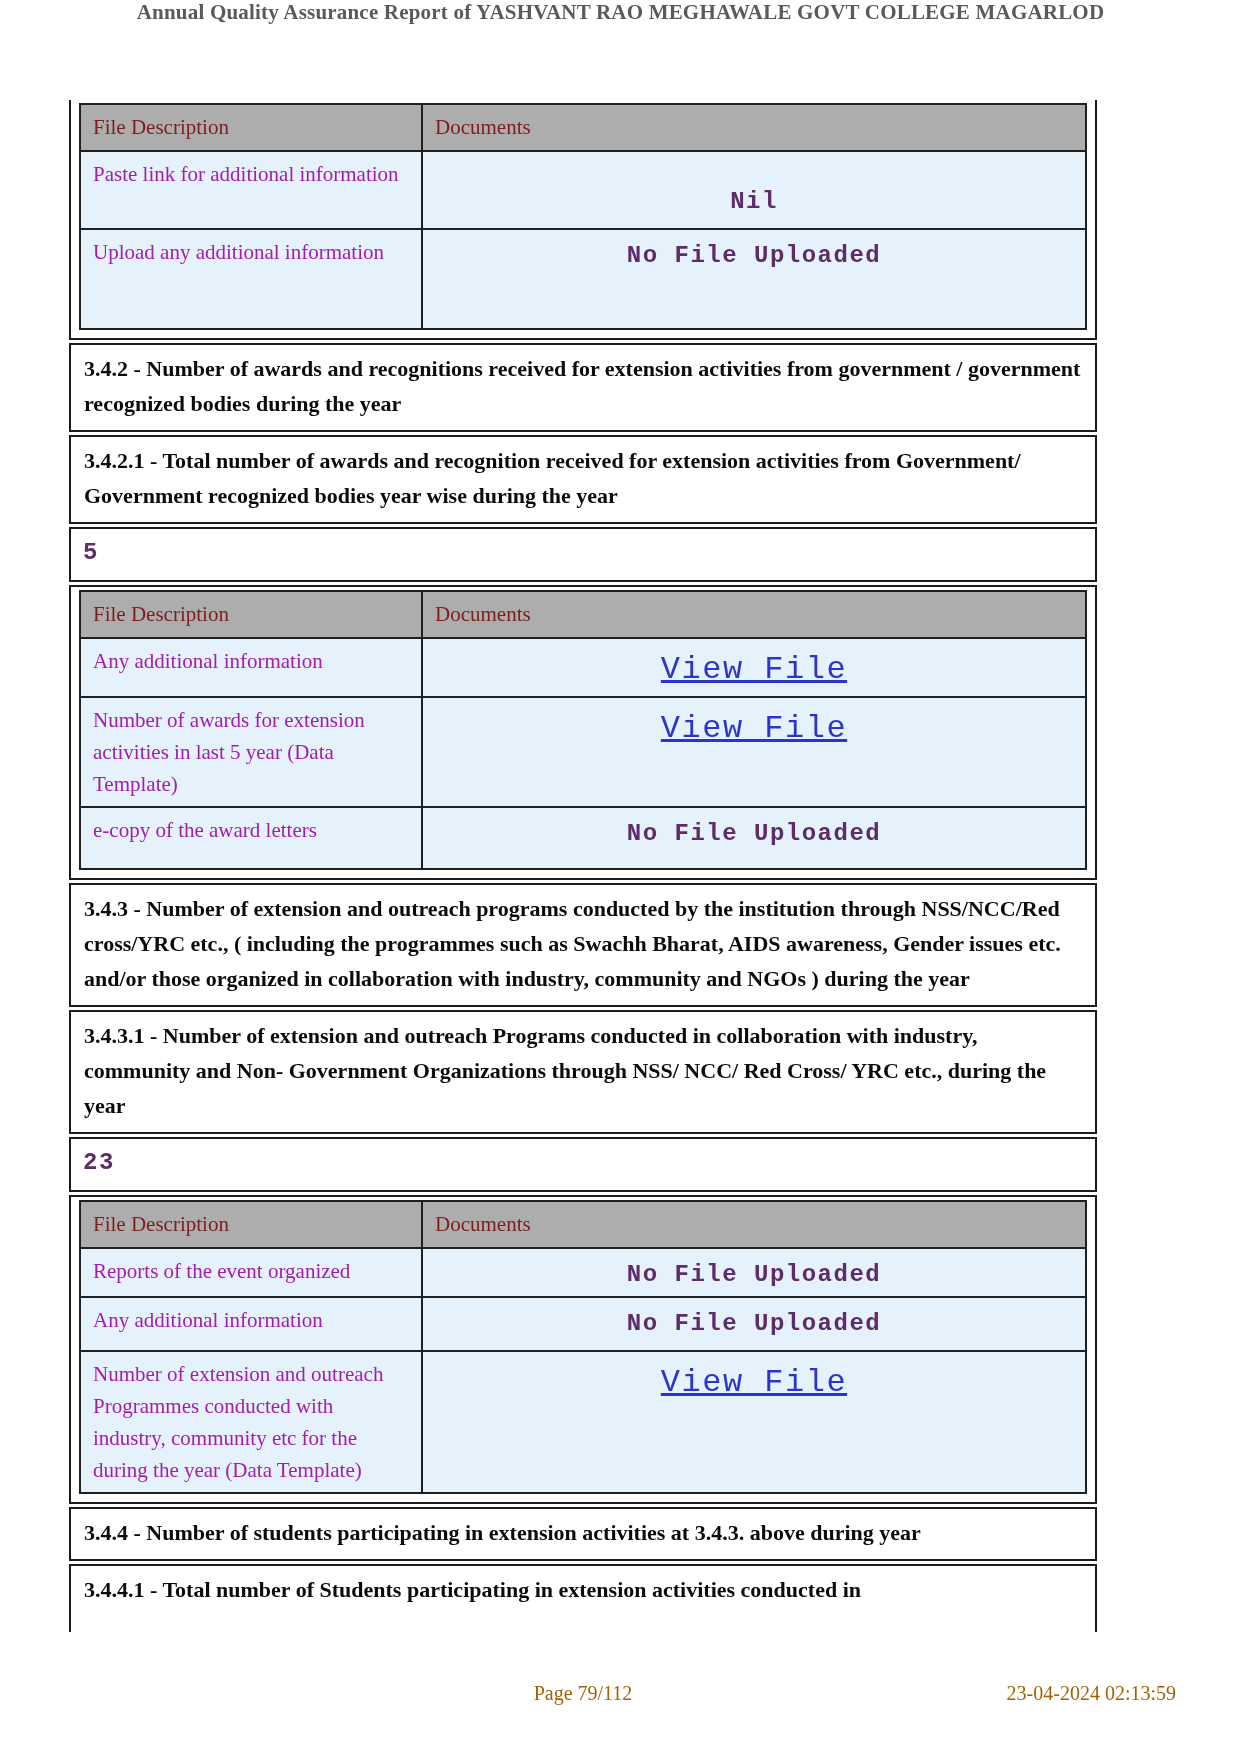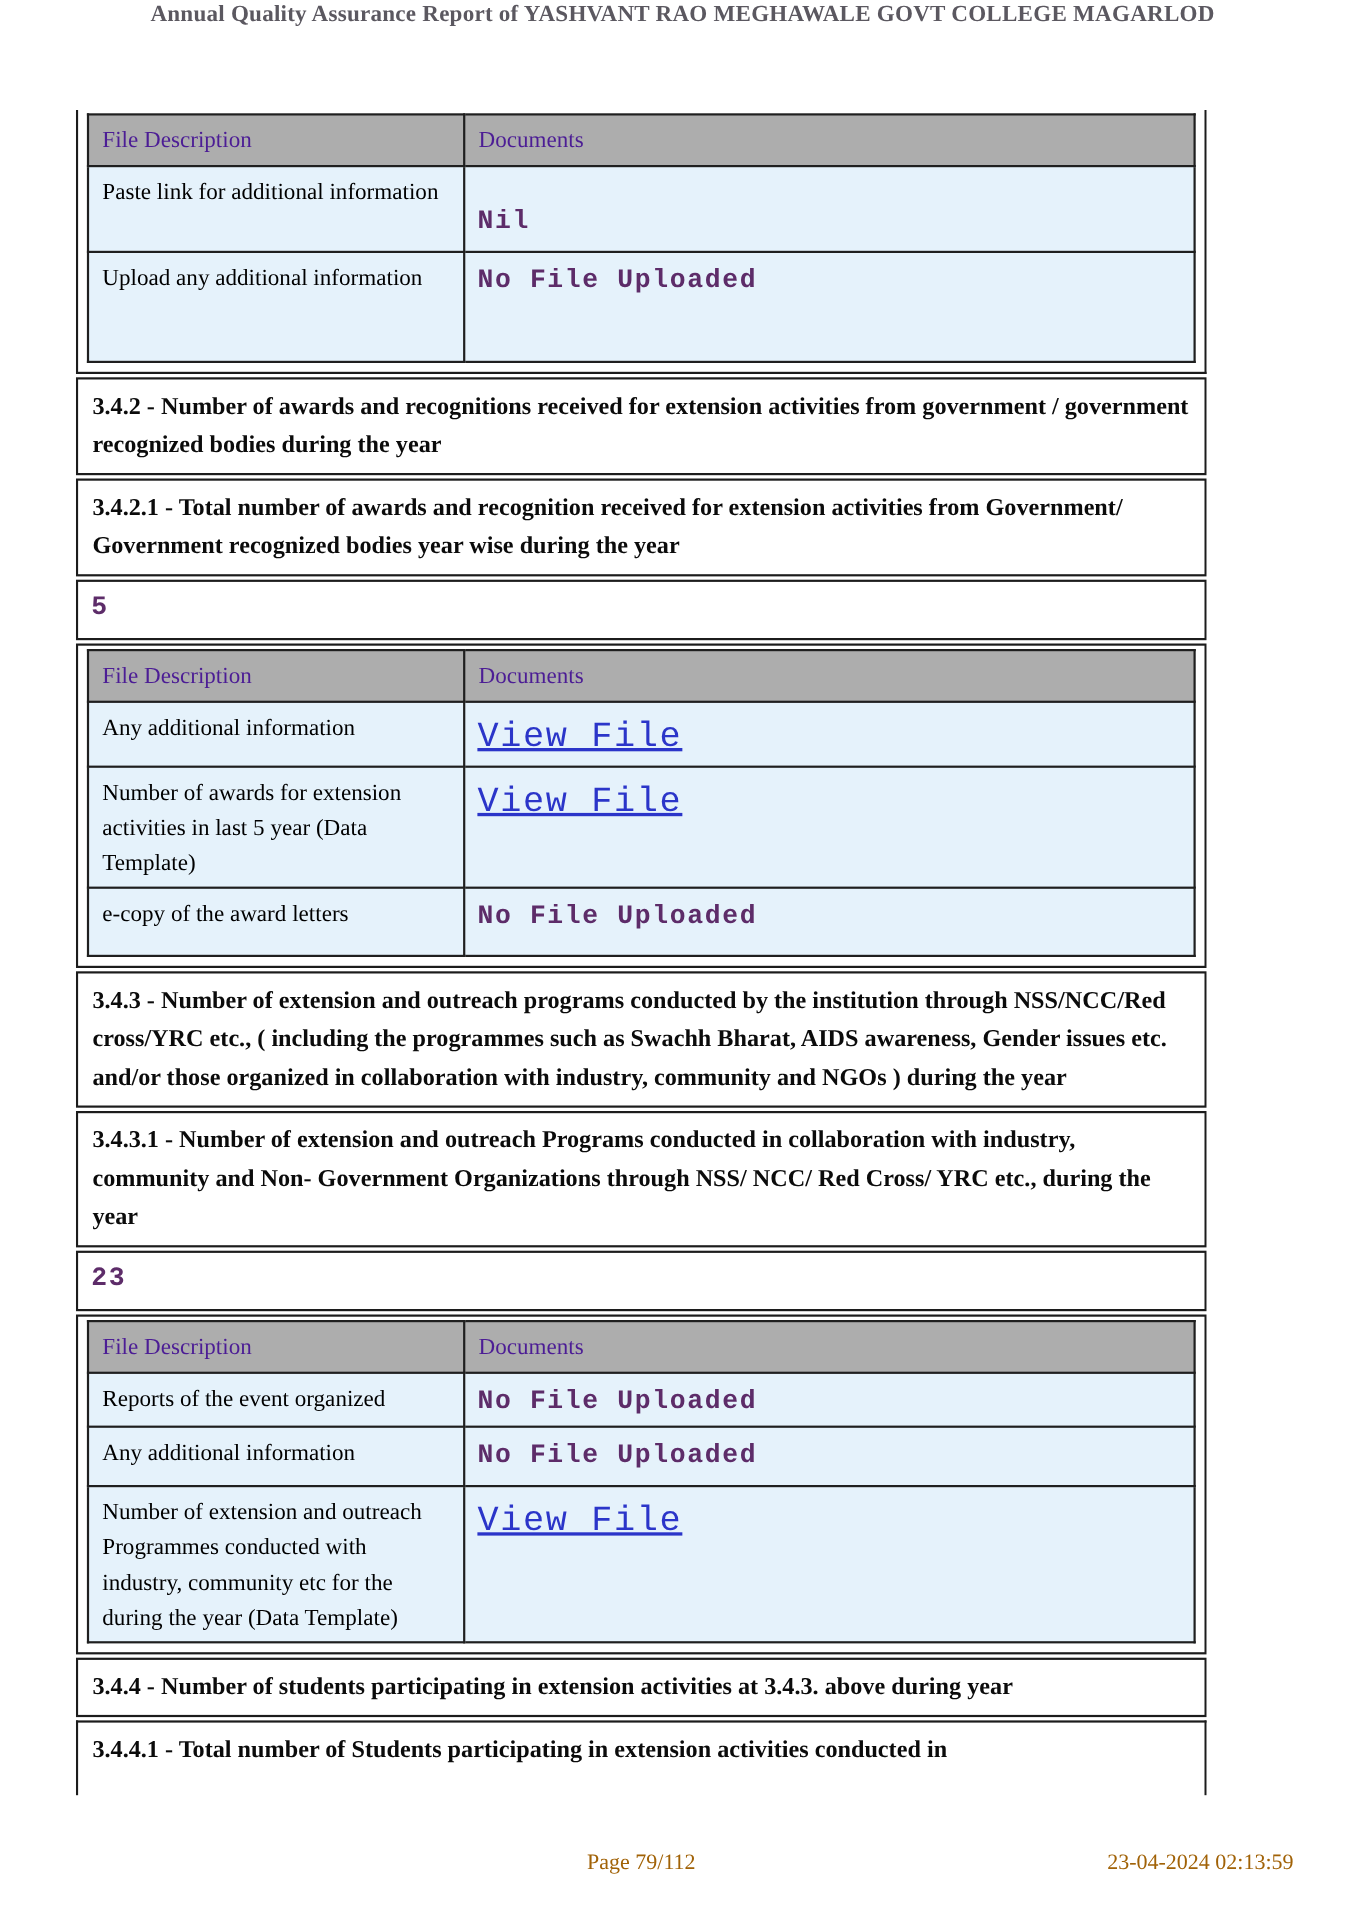--- a/index.html
+++ b/index.html
@@ -33,37 +33,37 @@
   .box.cut { border-bottom: none; height: 68px; overflow: hidden; }
   .table-box { padding: 3px 8px 8px; }
   table { width: 100%; border-collapse: collapse; }
   th, td { border: 2px solid #1f1f1f; }
   th {
     background: #adadad;
     font-weight: normal;
     font-size: 21px;
     text-align: left;
     padding: 10px 12px;
-    color: #4c1d95;
+    color: #7f1d1d;
     height: 46px;
   }
   th.c1, td.c1 { width: 342px; }
   td.desc {
     background: #e5f2fb;
     font-size: 21px;
     line-height: 32px;
     padding: 6px 10px 6px 12px;
     vertical-align: top;
-    color: #000000;
+    color: #a21caf;
   }
   td.doc {
     background: #e5f2fb;
-    text-align: left;
+    text-align: center;
     vertical-align: top;
-    padding: 12px 11px 8px;
+    padding: 12px 24px 8px;
   }
   tr.h78 { height: 78px; }
   tr.h100 { height: 100px; }
   tr.h48 { height: 48px; }
   tr.h50 { height: 62px; }
   tr.h54 { height: 54px; }
   .val {
     font-family: "Liberation Mono", monospace;
     font-weight: bold;
     font-size: 24px;

